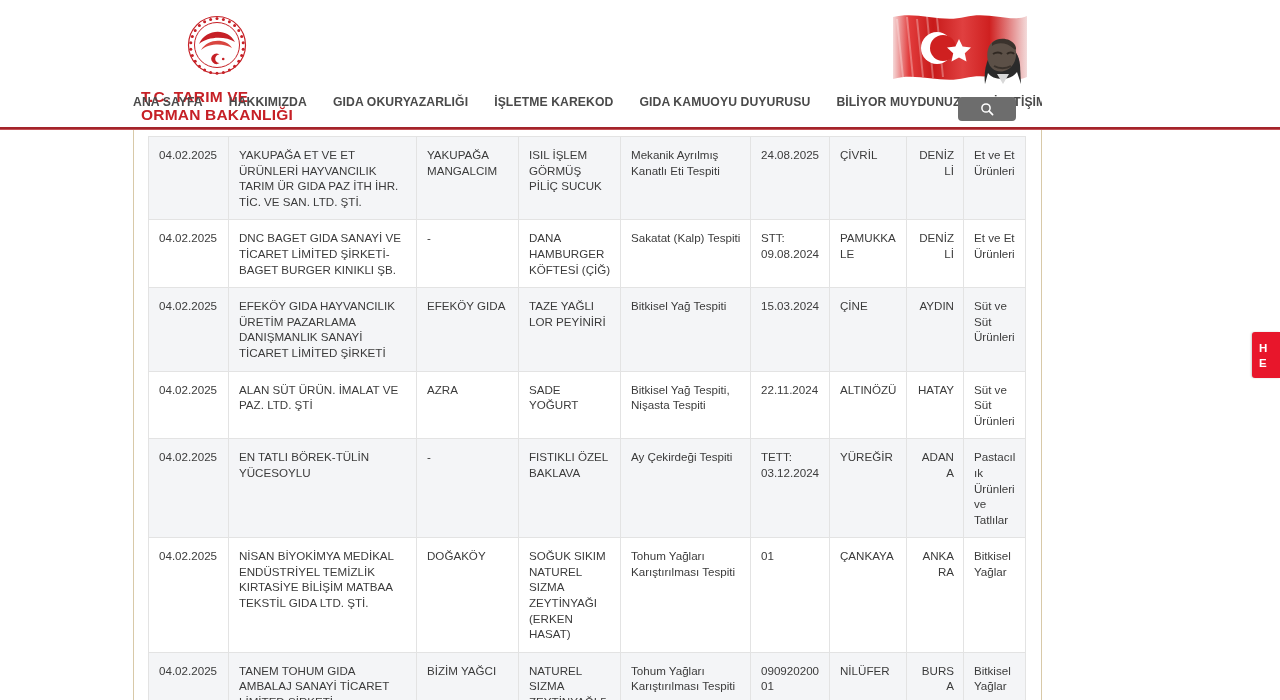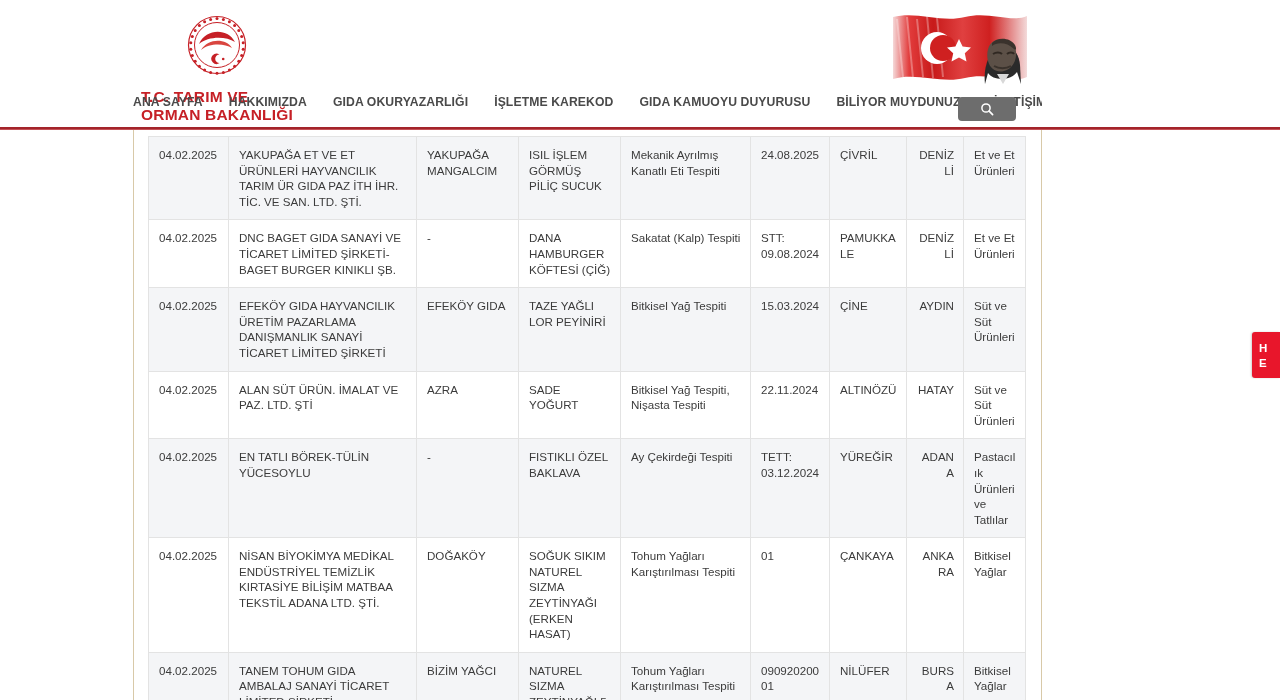--- a/index.html
+++ b/index.html
@@ -305,21 +305,21 @@
             <p class="p2">Ay Çekirdeği Tespiti</p>
           </td>
           <td class="c-lot">TETT: 03.12.2024</td>
           <td class="c-district">YÜREĞİR</td>
           <td class="c-city">ADANA</td>
           <td class="c-group">Pastacılık Ürünleri ve Tatlılar</td>
         </tr>
 
         <tr class="even">
           <td class="c-date">04.02.2025</td>
-          <td class="c-firm">NİSAN BİYOKİMYA MEDİKAL ENDÜSTRİYEL TEMİZLİK KIRTASİYE BİLİŞİM MATBAA TEKSTİL ADANA LTD. ŞTİ.</td>
+          <td class="c-firm">NİSAN BİYOKİMYA MEDİKAL ENDÜSTRİYEL TEMİZLİK KIRTASİYE BİLİŞİM MATBAA TEKSTİL GIDA LTD. ŞTİ.</td>
           <td class="c-brand">DOĞAKÖY</td>
           <td class="c-product">SOĞUK SIKIM NATUREL SIZMA ZEYTİNYAĞI (ERKEN HASAT)</td>
           <td class="c-finding">
             <p class="p2">Tohum Yağları Karıştırılması Tespiti</p>
           </td>
           <td class="c-lot">01</td>
           <td class="c-district">ÇANKAYA</td>
           <td class="c-city">ANKARA</td>
           <td class="c-group">Bitkisel Yağlar</td>
         </tr>

